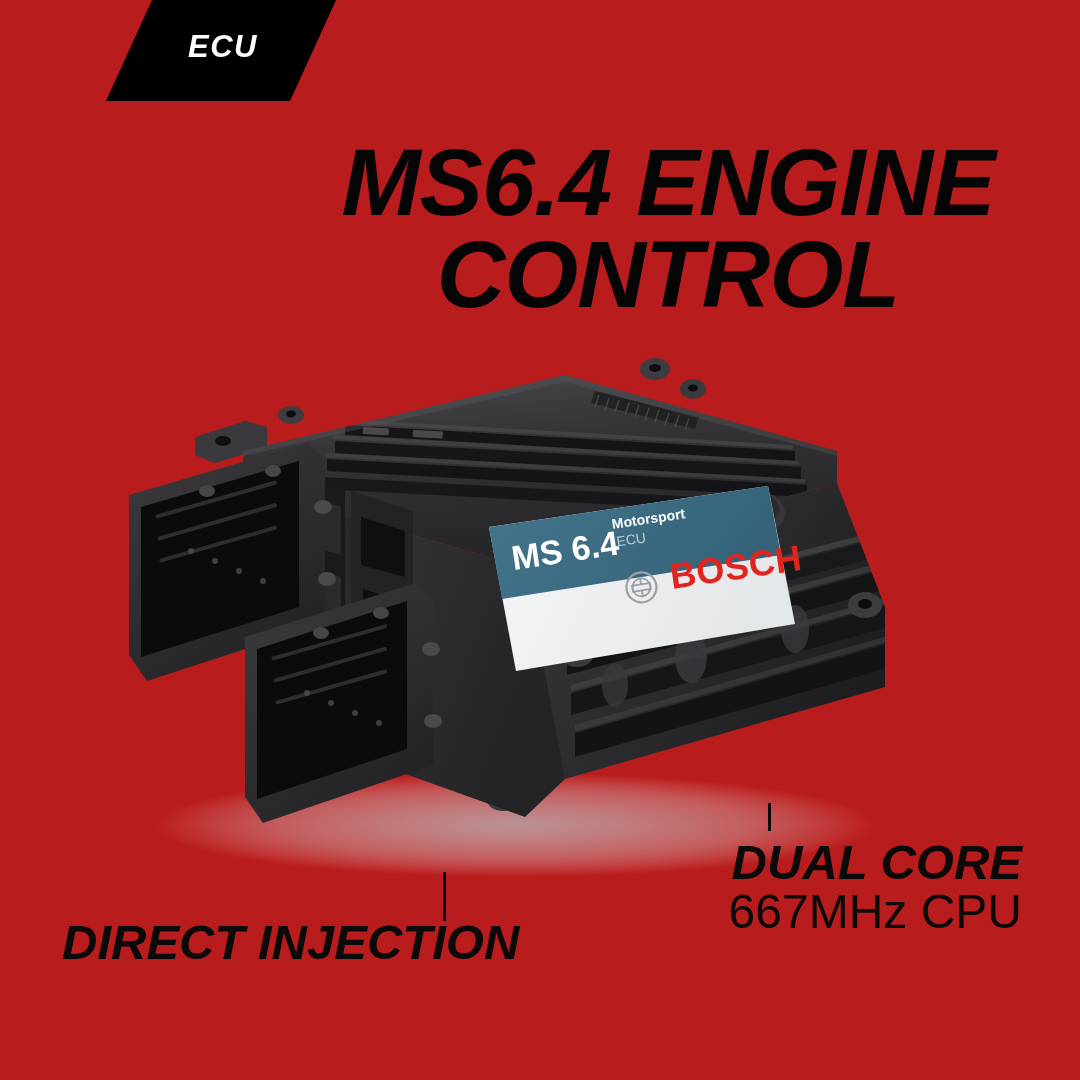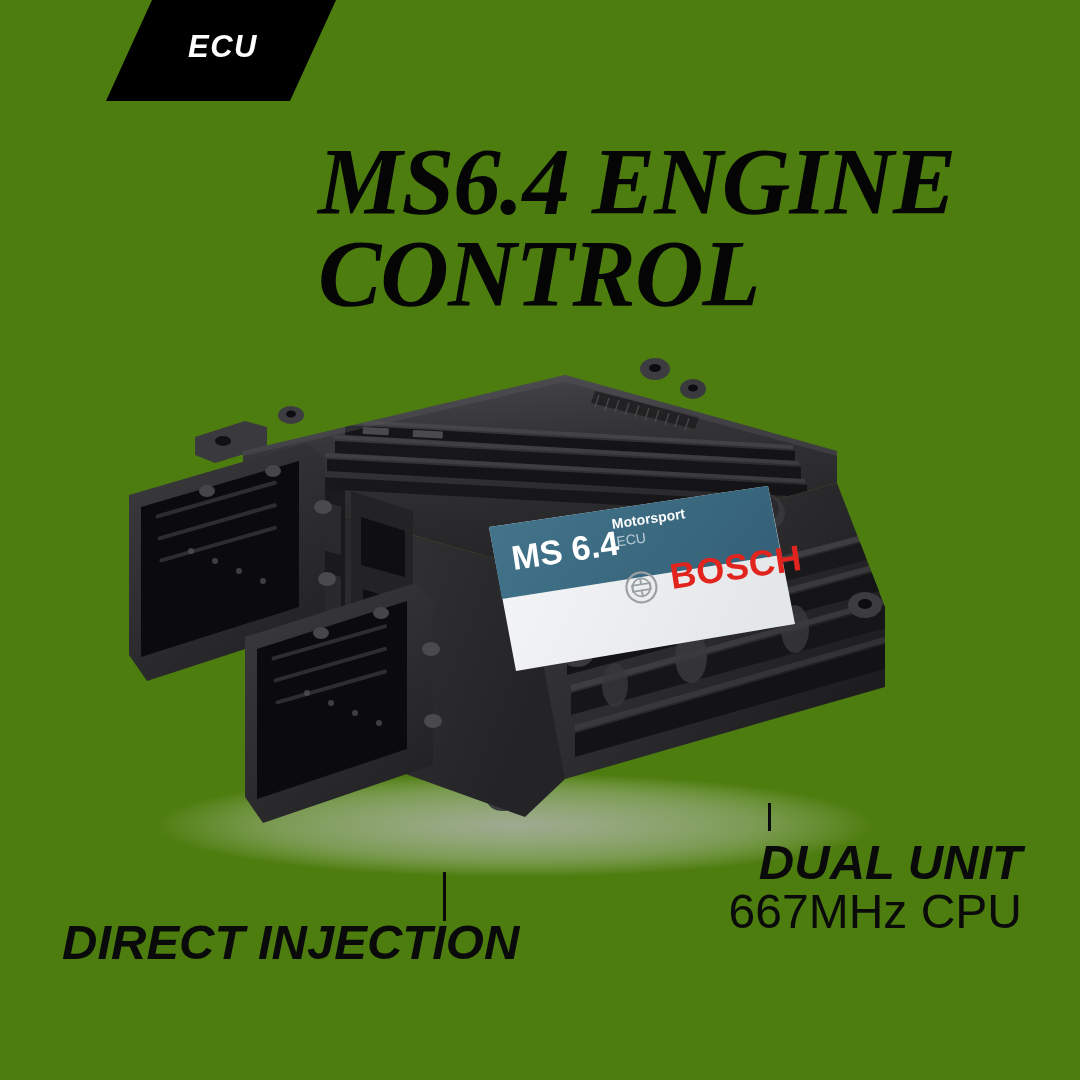--- a/index.html
+++ b/index.html
@@ -3,44 +3,44 @@
 <meta charset="utf-8">
 <title>ECU Product Card</title>
 <style>
   html,body{margin:0;padding:0;}
   body{
     width:1080px;height:1080px;
     background:#ffffff;
     font-family:"Liberation Sans", sans-serif;
     overflow:hidden;
   }
-  .stage{position:relative;width:1080px;height:1080px;background:#4d7c0f;overflow:hidden;}
+  .stage{position:relative;width:1080px;height:1080px;background:#b91c1c;overflow:hidden;}
 
   
   .badge{
     position:absolute;left:106px;top:0px;width:230px;height:101px;
     background:#000000;
     clip-path:polygon(46px 0, 230px 0, 184px 101px, 0px 101px);
     display:flex;align-items:center;justify-content:center;
   }
   .badge-label{
     color:#ffffff;font-weight:bold;font-style:italic;
     font-size:31px;letter-spacing:1.5px;line-height:1;
     transform:translate(2px,-4px);
     font-family:"Liberation Sans", sans-serif;
   }
 
   
   .headline{
     position:absolute;right:62px;top:136px;width:700px;
-    text-align:left;
+    text-align:center;
     font-weight:bold;font-style:italic;
     font-size:95px;line-height:0.97;
     color:#050505;letter-spacing:-1px;
-    font-family:Liberation Serif, serif;
+    font-family:Liberation Sans, sans-serif;
   }
   .headline span{display:block;}
 
   
   .product{position:absolute;left:95px;top:355px;width:820px;height:520px;}
   .product svg{position:absolute;left:0;top:0;width:820px;height:520px;overflow:visible;}
 
   
   .callout{position:absolute;color:#0a0a0a;}
   .callout .c-main{
@@ -277,21 +277,21 @@
           <text x="172" y="88" font-family="'Liberation Sans',sans-serif" font-size="36" font-weight="bold" fill="#e2241f" letter-spacing="0.5">BOSCH</text>
         </g>
       </g>
 
       <path d="M148,96 L470,20 L742,96 L742,101 L470,27 L148,101 Z" fill="#5d5d62" opacity="0.35"></path>
     </svg>
   </div>
 
   <div class="tick" id="tick-dual"></div>
   <div class="callout" id="callout-dual">
-    <div class="c-main">DUAL UNIT</div>
+    <div class="c-main">DUAL CORE</div>
     <div class="c-sub">667MHz CPU</div>
   </div>
 
   <div class="tick" id="tick-direct"></div>
   <div class="callout" id="callout-direct">
     <div class="c-main">DIRECT INJECTION</div>
   </div>
 
 </div>
 

